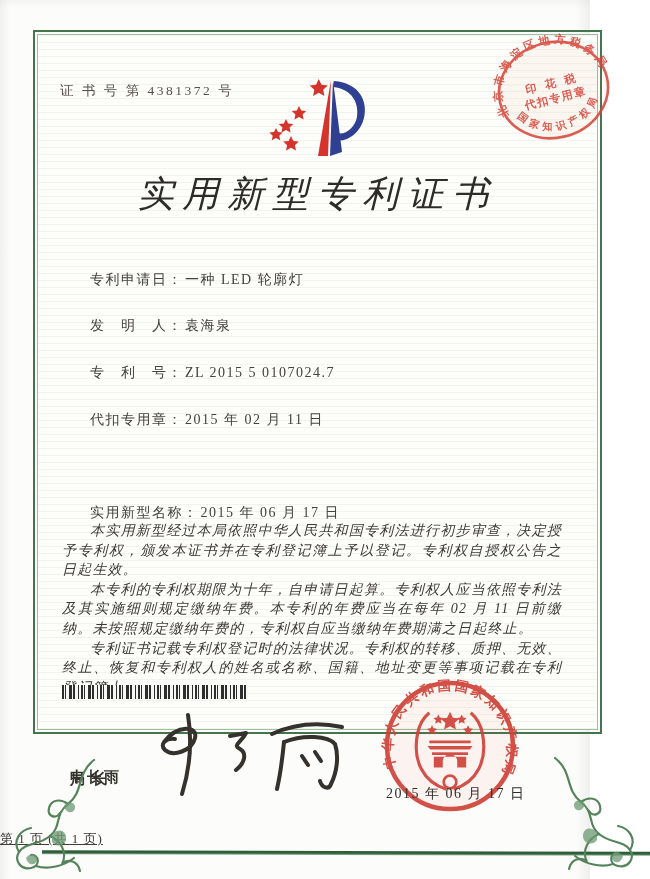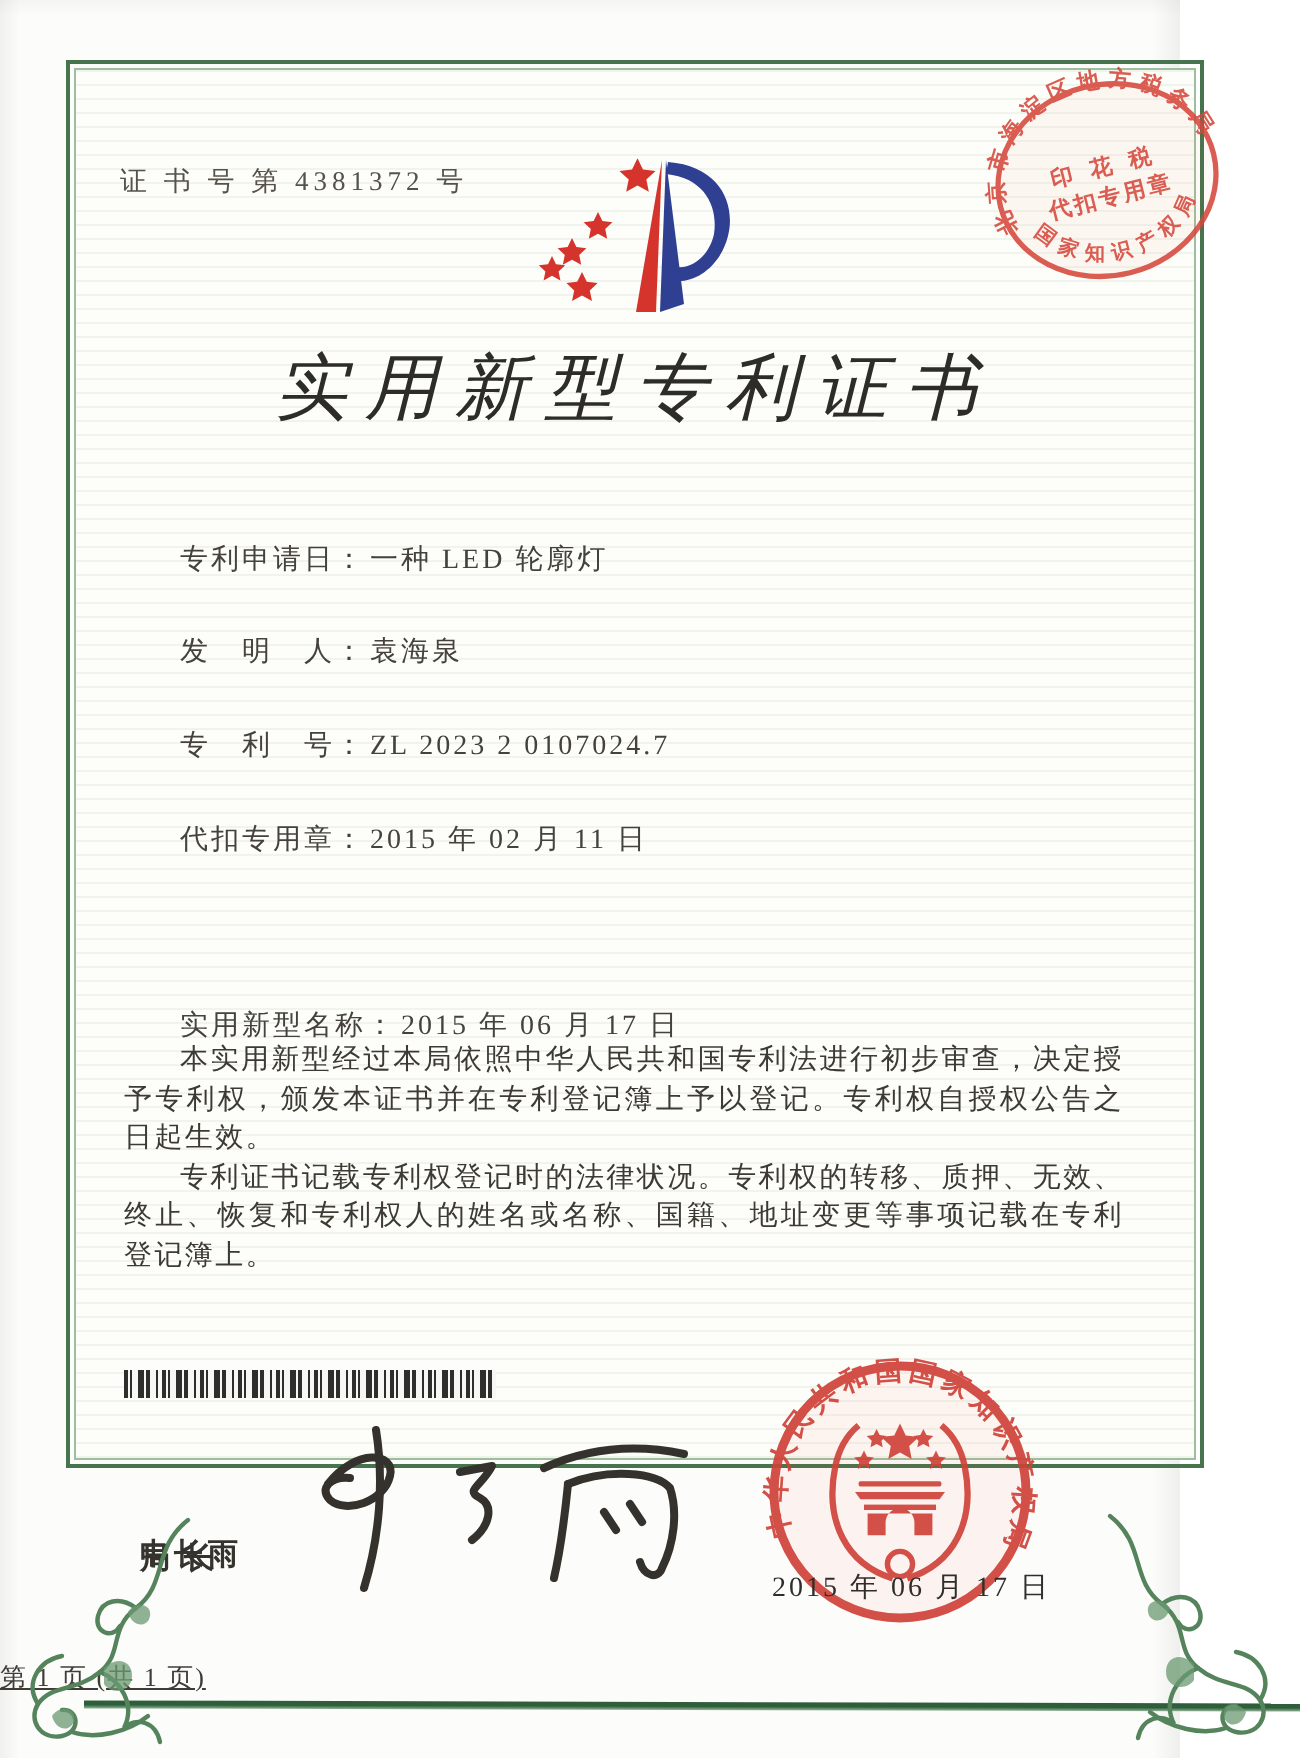--- a/index.html
+++ b/index.html
@@ -46,21 +46,21 @@
     position:absolute;left:70px;
     font-size:14px;letter-spacing:1.5px;color:#45423c;white-space:pre;
   }
   .field-row .val{margin-left:2px;}
   
   .body-text{
     position:absolute;left:62px;top:521px;width:500px;
     font-size:14px;line-height:19.6px;letter-spacing:1.2px;
     color:#3d3a34;text-align:justify;
   }
-  .body-text p{margin:0;text-indent:2em;}
+  .body-text p{margin:0;text-indent:2em;font-style:italic;}
   
   .barcode{
     position:absolute;left:62px;top:685px;width:186px;height:14px;
     background:repeating-linear-gradient(90deg,
       #2e2e2c 0 2px,#f7f7f4 2px 3px,#2e2e2c 3px 4px,#f7f7f4 4px 7px,
       #2e2e2c 7px 10px,#f7f7f4 10px 11px,#2e2e2c 11px 13px,#f7f7f4 13px 16px,
       #2e2e2c 16px 17px,#f7f7f4 17px 19px);
   }
   
   .sig-title{
@@ -175,31 +175,32 @@
 
   <div class="cert-title">实用新型专利证书</div>
 
   <div class="field-row" style="top:255px">
     <span class="lbl">专利申请日：</span><span class="val">一种 LED 轮廓灯</span>
   </div>
   <div class="field-row" style="top:301px">
     <span class="lbl">发　明　人：</span><span class="val">袁海泉</span>
   </div>
   <div class="field-row" style="top:348px">
-    <span class="lbl">专　利　号：</span><span class="val">ZL 2023 2 0107024.7</span>
+    <span class="lbl">专　利　号：</span><span class="val">ZL 2015 5 0107024.7</span>
   </div>
   <div class="field-row" style="top:395px">
     <span class="lbl">代扣专用章：</span><span class="val">2015 年 02 月 11 日</span>
   </div>
   <div class="field-row" style="top:488px">
     <span class="lbl">实用新型名称：</span><span class="val">2015 年 06 月 17 日</span>
   </div>
 
   <div class="body-text">
     <p>本实用新型经过本局依照中华人民共和国专利法进行初步审查，决定授予专利权，颁发本证书并在专利登记簿上予以登记。专利权自授权公告之日起生效。</p>
+    <p>本专利的专利权期限为十年，自申请日起算。专利权人应当依照专利法及其实施细则规定缴纳年费。本专利的年费应当在每年 02 月 11 日前缴纳。未按照规定缴纳年费的，专利权自应当缴纳年费期满之日起终止。</p>
     <p>专利证书记载专利权登记时的法律状况。专利权的转移、质押、无效、终止、恢复和专利权人的姓名或名称、国籍、地址变更等事项记载在专利登记簿上。</p>
   </div>
 
   <div class="barcode"></div>
 
   <div class="sig-title">局长</div>
   <div class="sig-name">申长雨</div>
   <svg class="sig-hand" viewBox="0 0 230 92">
     <g stroke="#35322d" fill="none" stroke-width="4" stroke-linecap="round" stroke-linejoin="round">
       <path d="M22,32 C36,14 56,16 53,28 C50,41 31,47 23,40 C17,34 24,28 33,29"></path>

